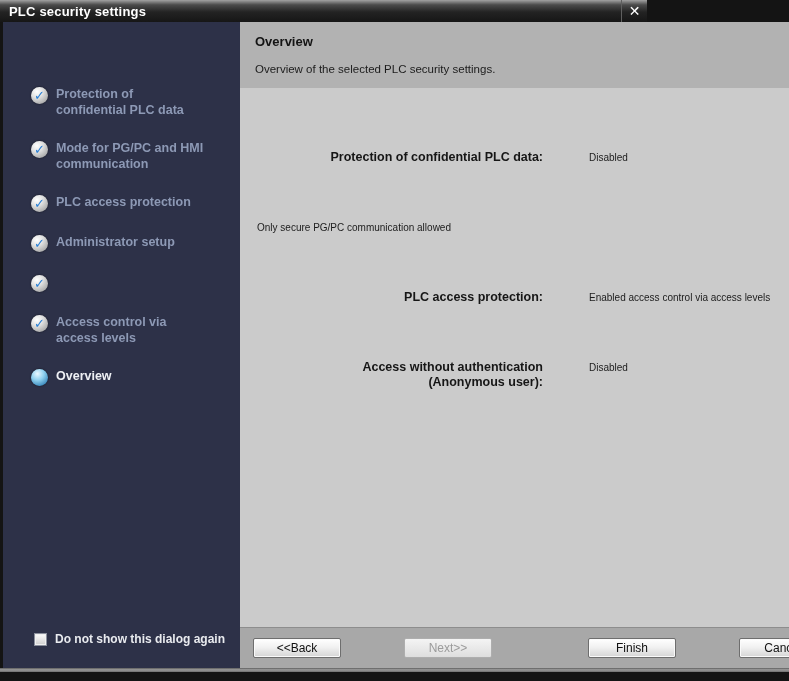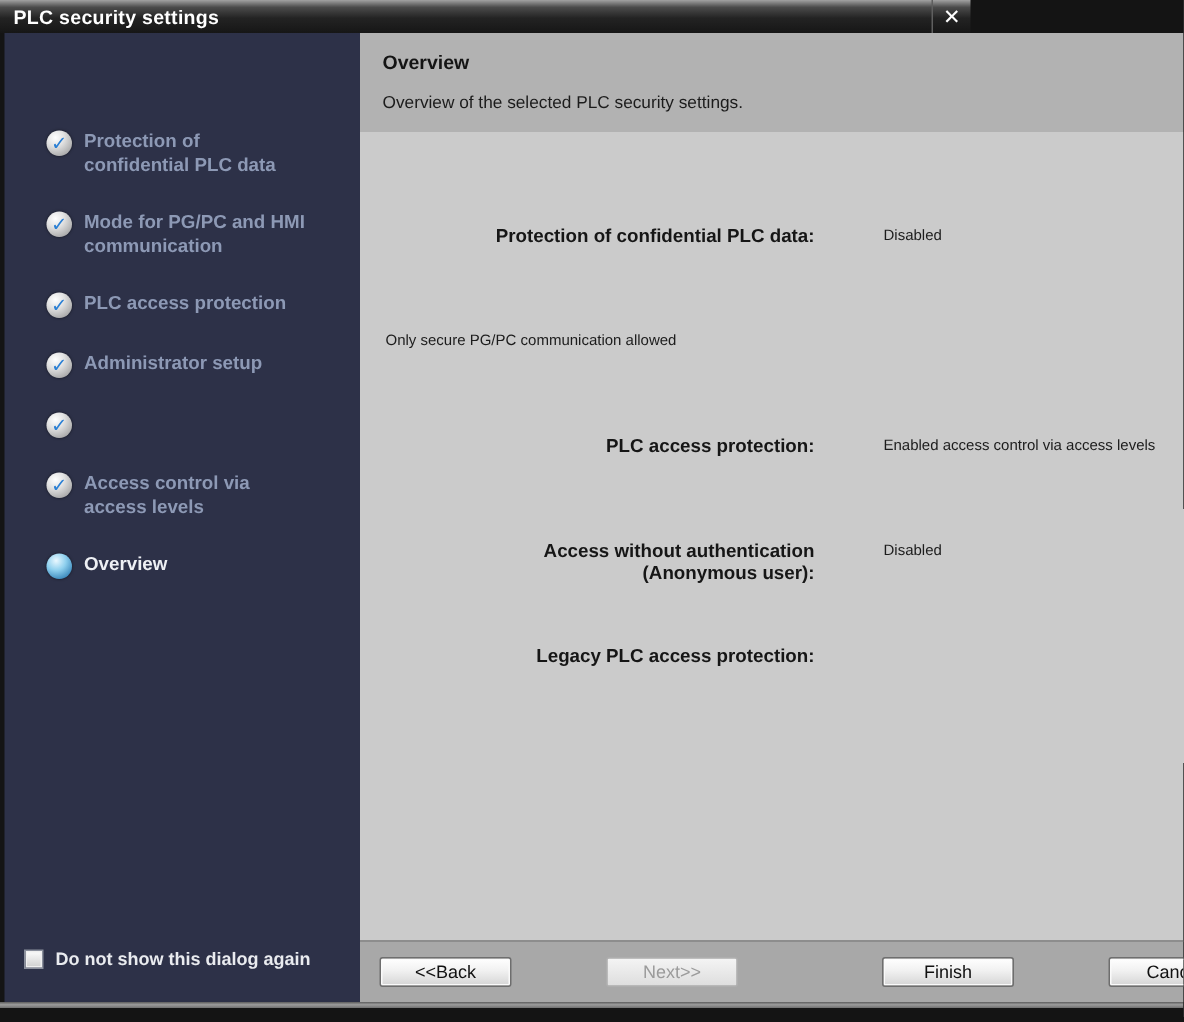--- a/index.html
+++ b/index.html
@@ -42,21 +42,21 @@
   }
   .step.current .orb{
     background:radial-gradient(circle at 38% 28%,#eaf8ff 0%,#8fd0ee 40%,#2f7fb5 85%,#1f5f92 100%);
     color:transparent;
   }
   .step .lbl{
     color:#8d99b5;font-size:12.5px;font-weight:bold;line-height:16px;white-space:pre-line;
   }
   .step.current .lbl{color:#eef0f4;}
   .showagain{
-    position:absolute;left:13px;bottom:22px;display:flex;align-items:center;cursor:pointer;
+    position:absolute;left:31px;bottom:22px;display:flex;align-items:center;cursor:pointer;
   }
   .cb{
     width:13px;height:13px;flex:none;margin-right:8px;
     background:linear-gradient(to bottom,#fdfdfd,#cfcfcf);
     border:1px solid #8a8f9c;box-shadow:inset 0 0 0 1px #efefef;
   }
   .showagain .lbl{color:#e9ebef;font-size:12px;font-weight:bold;}
   
   .main{flex:1;display:flex;flex-direction:column;height:100%;}
   .main-header{
@@ -162,21 +162,20 @@
         <div class="row">
           <span class="k">PLC access protection:</span>
           <span class="v">Enabled access control via access levels</span>
         </div>
         <div class="row">
           <span class="k">Access without authentication
 (Anonymous user):</span>
           <span class="v">Disabled</span>
         </div>
         <div class="row">
-          <span class="k">Legacy PLC access protection:</span>
         </div>
       </div>
 
       <div class="btnbar">
         <button class="btn">&lt;&lt;Back</button>
         <button class="btn disabled">Next&gt;&gt;</button>
         <span class="spacer"></span>
         <button class="btn">Finish</button>
         <button class="btn">Cancel</button>
       </div>

